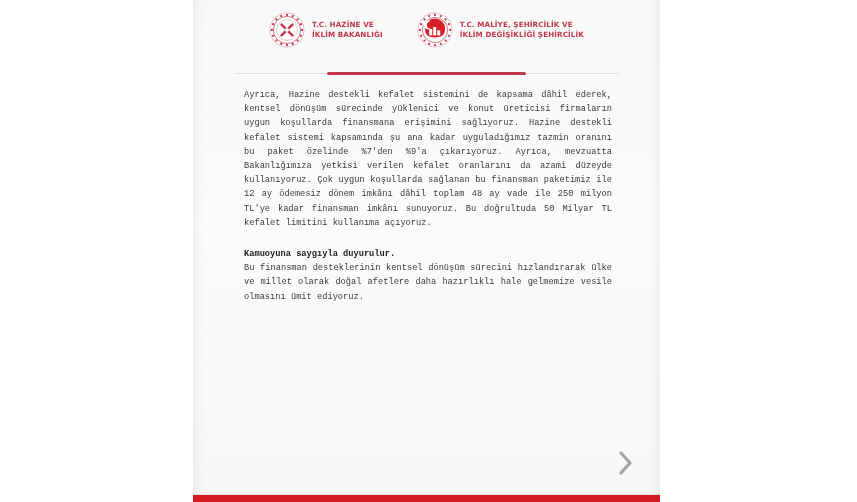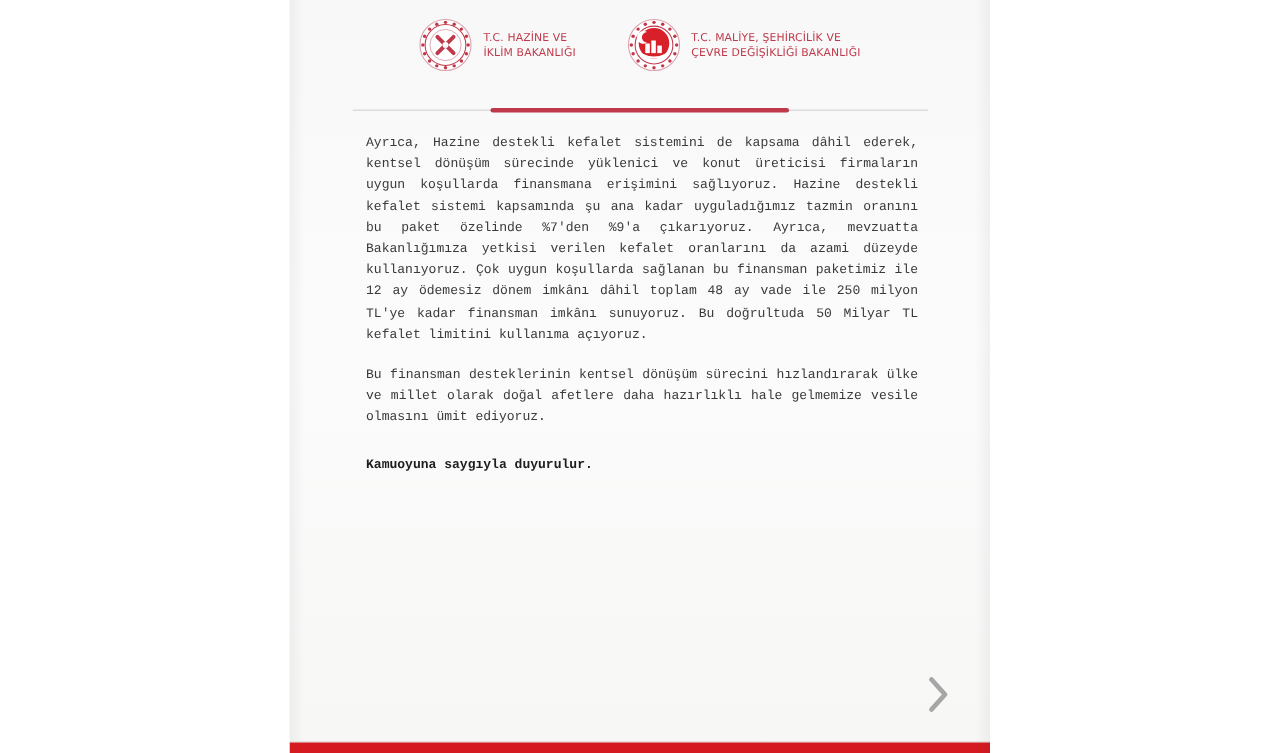--- a/index.html
+++ b/index.html
@@ -75,21 +75,21 @@
     width: 36px;
     height: 36px;
     flex: 0 0 36px;
     position: relative;
   }
   .seal svg { display: block; }
 
   .logo-text {
     font-family: "DejaVu Sans", sans-serif;
     font-size: 7.2px;
-    font-weight: normal;
+    font-weight: bold;
     line-height: 1.45;
     color: #c0394b;
     letter-spacing: .1px;
     white-space: nowrap;
   }
   .logo-text .l2 { display: block; }
 
   
   #divider-wrap {
     position: absolute;
@@ -251,37 +251,37 @@
             <g fill="#ffffff">
               <rect x="12.2" y="17.0" width="3.0" height="6.4"></rect>
               <rect x="16.2" y="15.0" width="3.0" height="8.4"></rect>
               <rect x="20.2" y="18.4" width="3.0" height="5.0"></rect>
             </g>
             <path d="M10.0 23.6 Q18 27.6 26 23.6 L26 25.0 Q18 29.0 10.0 25.0 z" fill="#ffffff"></path>
           </svg>
         </span>
         <span class="logo-text">
           <span>T.C. MALİYE, ŞEHİRCİLİK VE</span>
-          <span class="l2">ÇEVRE DEĞİŞİKLİĞİ BAKANLIĞI</span>
+          <span class="l2">İKLİM DEĞİŞİKLİĞİ ŞEHİRCİLİK</span>
         </span>
       </div>
 
     </div>
 
     <div id="divider-wrap">
       <div id="divider">
         <div id="divider-base"></div>
         <div id="divider-accent"></div>
       </div>
     </div>
 
     <div id="body-copy">
       <p class="para">Ayrıca, Hazine destekli kefalet sistemini de kapsama dâhil ederek, kentsel dönüşüm sürecinde yüklenici ve konut üreticisi firmaların uygun koşullarda finansmana erişimini sağlıyoruz. Hazine destekli kefalet sistemi kapsamında şu ana kadar uyguladığımız tazmin oranını bu paket özelinde %7'den %9'a çıkarıyoruz. Ayrıca, mevzuatta Bakanlığımıza yetkisi verilen kefalet oranlarını da azami düzeyde kullanıyoruz. Çok uygun koşullarda sağlanan bu finansman paketimiz ile 12 ay ödemesiz dönem imkânı dâhil toplam 48 ay vade ile 250 milyon TL'ye kadar finansman imkânı sunuyoruz. Bu doğrultuda 50 Milyar TL kefalet limitini kullanıma açıyoruz.</p>
+      <p class="para closing">Kamuoyuna saygıyla duyurulur.</p>
       <p class="para">Bu finansman desteklerinin kentsel dönüşüm sürecini hızlandırarak ülke ve millet olarak doğal afetlere daha hazırlıklı hale gelmemize vesile olmasını ümit ediyoruz.</p>
-      <p class="para closing">Kamuoyuna saygıyla duyurulur.</p>
     </div>
 
     <div id="next-control">
       <span>
         <svg width="17" height="28" viewBox="0 0 17 28">
           <polyline points="4,4 13,14 4,24" fill="none" stroke="#a6a6a6" stroke-width="3.2" stroke-linecap="round" stroke-linejoin="round"></polyline>
         </svg>
       </span>
     </div>
 

